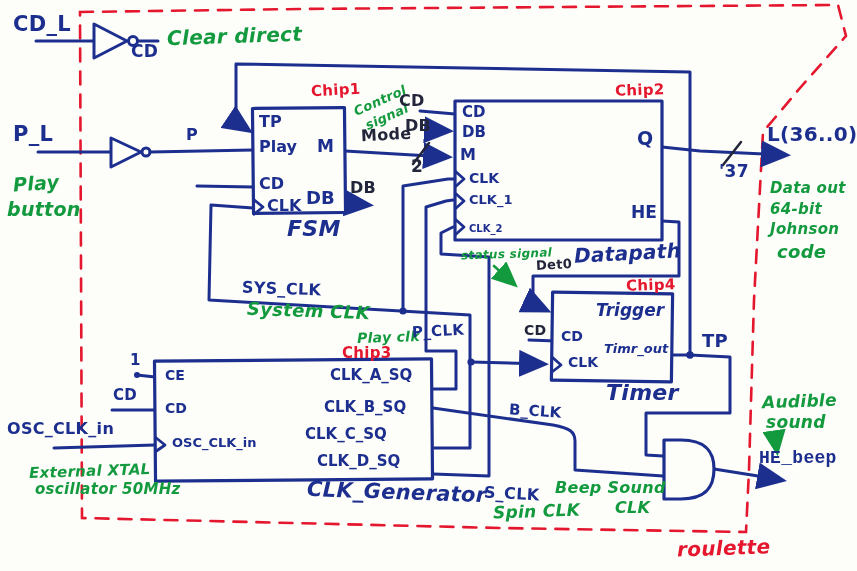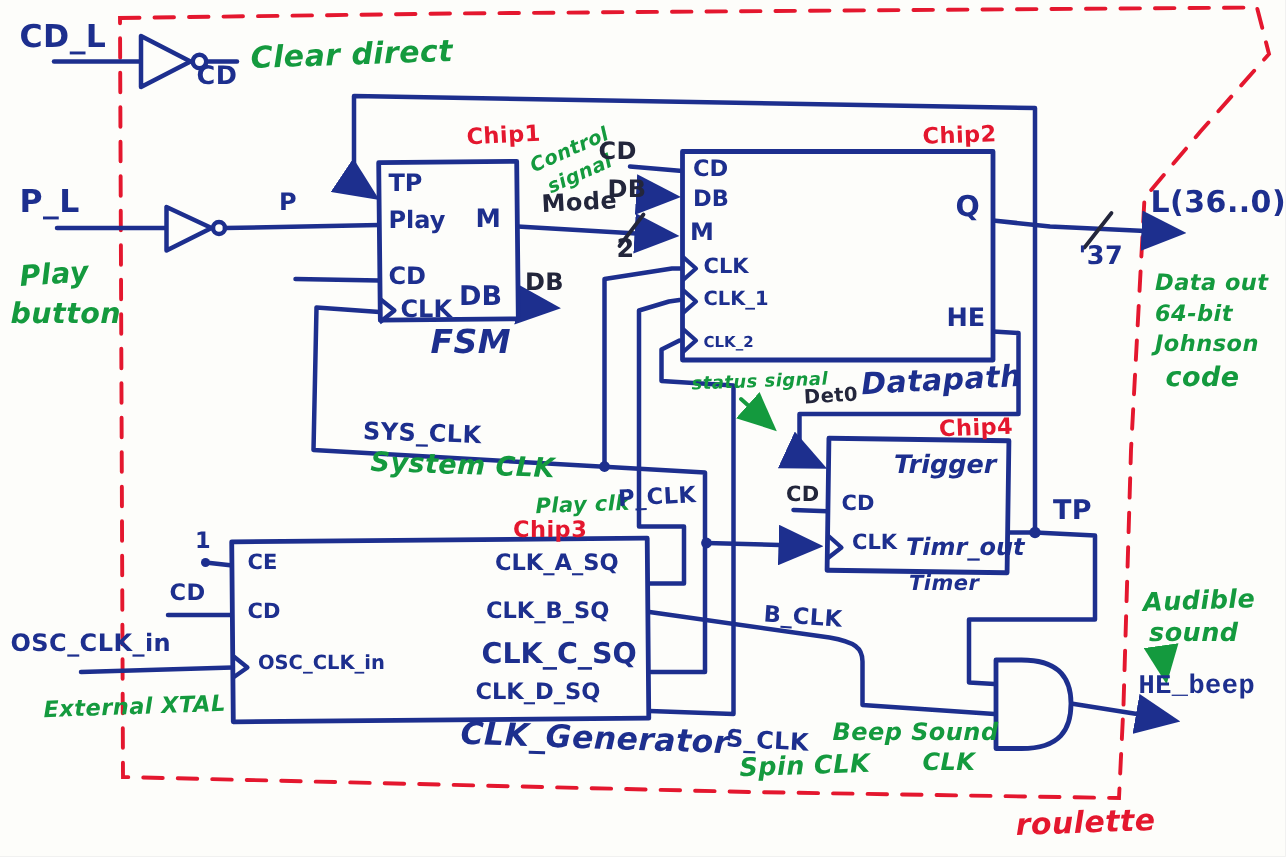--- a/index.html
+++ b/index.html
@@ -161,38 +161,39 @@
 
 <div class="t ink" style="left:242px;top:281px;font-size:16px;transform:rotate(2deg);">SYS_CLK</div>
 <div class="t grn" style="left:247px;top:302px;font-size:18px;transform:rotate(2deg);">System CLK</div>
 <div class="t grn" style="left:357px;top:330px;font-size:14px;transform:rotate(-2deg);">Play clk</div>
 <div class="t ink" style="left:412px;top:324px;font-size:15px;transform:rotate(-3deg);">P_CLK</div>
 
 <div class="t red" style="left:626px;top:278px;font-size:15px;transform:rotate(-2deg);">Chip4</div>
 <div class="pin" style="left:564px;top:302px;font-size:17px;font-style:italic;margin-left:32px;">Trigger</div>
 <div class="pin" style="left:561px;top:329px;font-size:14px;">CD</div>
 <div class="pin" style="left:568px;top:355px;font-size:14px;">CLK</div>
-<div class="pin" style="left:604px;top:342px;font-size:16px;font-style:italic;margin-top:15px;">Timr_out</div>
-<div class="t ink" style="left:606px;top:382px;font-size:14px;font-style:italic;">Timer</div>
+<div class="pin" style="left:604px;top:342px;font-size:13px;font-style:italic;">Timr_out</div>
+<div class="t ink" style="left:606px;top:382px;font-size:22px;font-style:italic;">Timer</div>
 <div class="t dk" style="left:524px;top:323px;font-size:14px;">CD</div>
 <div class="t ink" style="left:702px;top:332px;font-size:18px;">TP</div>
 
 <div class="t red" style="left:342px;top:346px;font-size:15px;">Chip3</div>
 <div class="t ink" style="left:130px;top:353px;font-size:15px;">1</div>
 <div class="t ink" style="left:113px;top:388px;font-size:15px;">CD</div>
 <div class="t ink" style="left:7px;top:421px;font-size:16px;">OSC_CLK_in</div>
 <div class="pin" style="left:165px;top:368px;font-size:14px;">CE</div>
 <div class="pin" style="left:165px;top:401px;font-size:14px;">CD</div>
 <div class="pin" style="left:172px;top:436px;font-size:13px;">OSC_CLK_in</div>
 <div class="pin" style="left:330px;top:368px;font-size:15px;">CLK_A_SQ</div>
 <div class="pin" style="left:324px;top:400px;font-size:15px;">CLK_B_SQ</div>
-<div class="pin" style="left:321px;top:427px;font-size:19px;">CLK_C_SQ</div>
+<div class="pin" style="left:305px;top:427px;font-size:15px;">CLK_C_SQ</div>
 <div class="pin" style="left:317px;top:454px;font-size:15px;">CLK_D_SQ</div>
 <div class="t ink" style="left:307px;top:482px;font-size:21px;font-style:italic;transform:rotate(2deg);">CLK_Generator</div>
 <div class="t grn" style="left:29px;top:464px;font-size:15px;transform:rotate(-2deg);">External XTAL</div>
+<div class="t grn" style="left:35px;top:482px;font-size:15px;">oscillator 50MHz</div>
 
 <div class="t ink" style="left:509px;top:404px;font-size:15px;transform:rotate(4deg);">B_CLK</div>
 <div class="t ink" style="left:484px;top:486px;font-size:16px;transform:rotate(3deg);">S_CLK</div>
 <div class="t grn" style="left:493px;top:503px;font-size:17px;transform:rotate(-2deg);">Spin CLK</div>
 <div class="t grn" style="left:555px;top:480px;font-size:16px;">Beep Sound</div>
 <div class="t grn" style="left:615px;top:500px;font-size:16px;">CLK</div>
 
 <div class="t grn" style="left:762px;top:393px;font-size:17px;transform:rotate(-2deg);">Audible</div>
 <div class="t grn" style="left:766px;top:414px;font-size:17px;">sound</div>
 <div class="t ink" style="left:759px;top:449px;font-size:18px;font-family:Liberation Mono, monospace;">HE_beep</div>

